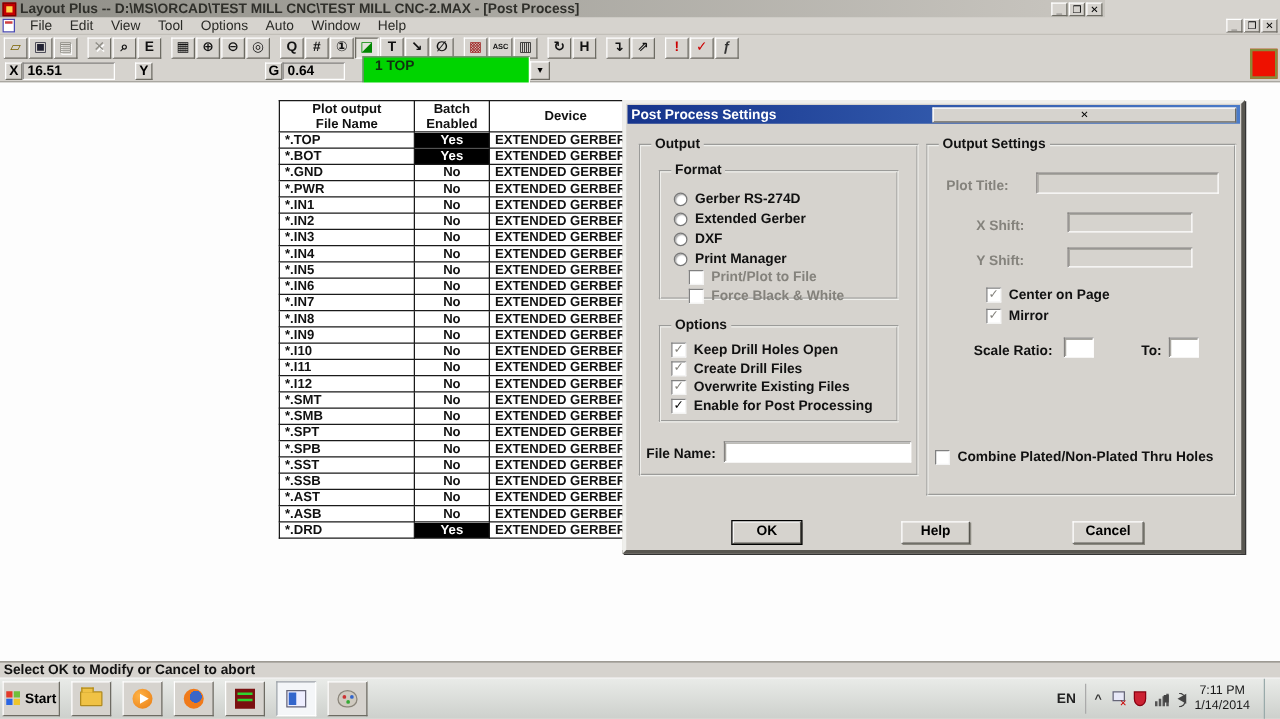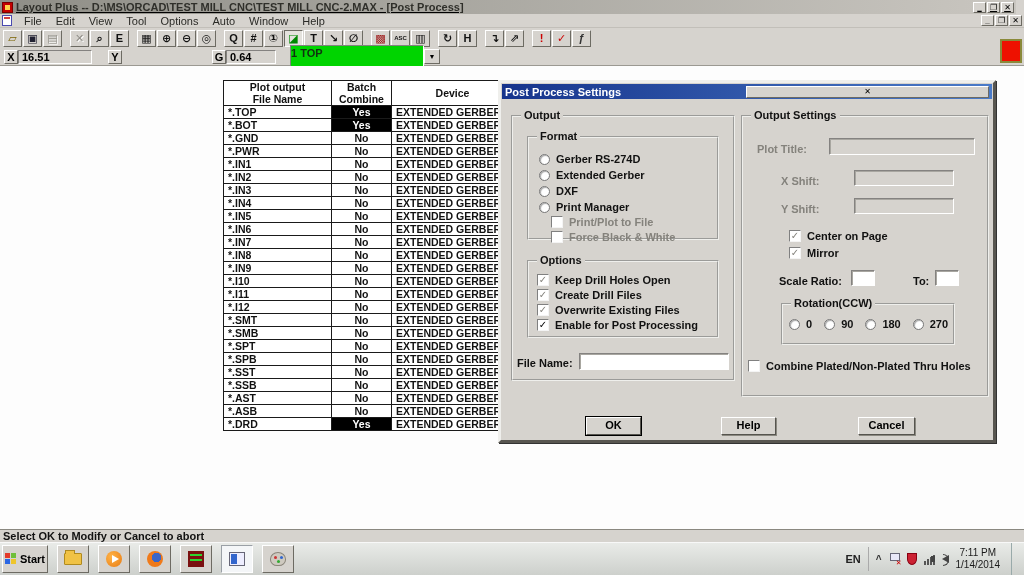--- a/index.html
+++ b/index.html
@@ -5,22 +5,22 @@
   * { margin:0; padding:0; box-sizing:border-box; }
   html,body { width:1024px; height:575px; overflow:hidden; }
   body { font-family:"Liberation Sans","DejaVu Sans",sans-serif; font-size:11px; background:#d6d3ce; position:relative; }
 
   
   .raised { border:1px solid; border-color:#ffffff #6d6b63 #6d6b63 #ffffff; background:#d6d3ce; }
   .sunken { border:1px solid; border-color:#848280 #ffffff #ffffff #848280; background:#d6d3ce; }
   .winbtn { width:13px; height:11px; font-size:8px; line-height:9px; text-align:center; font-weight:bold; color:#000; margin-left:1px; }
 
   
-  .titlebar { position:absolute; left:0; top:0; width:1016px; height:14px;
-    background:linear-gradient(90deg,#8f8e87,#c9c6c0); display:flex; align-items:center; padding:0 2px;text-decoration:underline; }
+  .titlebar { position:absolute; left:0; top:0; width:884px; height:14px;
+    background:linear-gradient(90deg,#8f8e87,#c9c6c0); display:flex; align-items:center; padding:0 2px; }
   .app-icon { width:11px; height:11px; background:#c40000; border:1px solid #7a0000; margin-right:3px; position:relative; }
   .app-icon::after { content:""; position:absolute; left:2px; top:2px; width:5px; height:5px; background:#ffd24a; }
   .title-text { font-weight:bold; color:#2f2f2a; flex:1; white-space:nowrap; overflow:hidden; }
 
   
   .menubar { position:absolute; left:0; top:14px; width:1024px; height:14px; background:#d6d3ce;
     display:flex; align-items:center; padding:4px 2px; border-bottom:1px solid #c2bfb9; }
   .doc-icon { width:10px; height:11px; background:#fff; border:1px solid #4a4ab0; margin-right:5px; position:relative; }
   .doc-icon::after { content:""; position:absolute; left:1px; top:1px; width:6px; height:2px; background:#d04040; }
   .menu-item { padding:0 7px; color:#2a2a26; }
@@ -34,21 +34,21 @@
   .tbtn.pressed { border-color:#6d6b63 #ffffff #ffffff #6d6b63; background:#e4e2dd; }
   .tbtn.sm { font-size:6px; letter-spacing:0; line-height:15px; }
   .tgap { width:6px; }
 
   
   .coordbar { position:absolute; left:0; top:48px; width:1024px; height:18px; background:#d6d3ce;
     display:flex; align-items:center; padding-left:4px; border-bottom:1px solid #9b9992; }
   .coordlabel { width:14px; height:14px; font-weight:bold; text-align:center; line-height:12px; }
   .coordfield { height:14px; font-weight:bold; padding:0 3px; line-height:12px; background:#d6d3ce; }
   .combo { display:flex; align-items:center; margin-left:14px; }
-  .combo-face { width:134px; height:24px; font-weight:bold; color:#103010; padding:1px 0; line-height:12px; }
+  .combo-face { width:134px; height:24px; font-weight:bold; color:#103010; padding:1px 9px; line-height:12px; }
   .combo-btn { width:16px; height:15px; font-size:7px; line-height:13px; text-align:center; }
   .color-swatch { position:absolute; right:2px; top:-9px; width:22px; height:24px; background:#ee1100; border:2px solid #8a8a3a; }
 
   
   .workspace { position:absolute; left:0; top:66px; width:1024px; height:463px; background:#fdfdfd; }
 
   
   table.sheet { position:absolute; left:223px; top:14px; border-collapse:collapse; background:#fff; z-index:1; }
   table.sheet td, table.sheet th { border:1px solid #1a1a1a; font-size:10.5px; font-weight:bold; color:#111;
     height:12px; padding:0 4px; white-space:nowrap; overflow:hidden; }
@@ -222,21 +222,21 @@
         <col style="width:114px">
       </colgroup>
     <thead id="sheet-head">
         <tr>
           <th>
             <div>Plot output</div>
             <div>File Name</div>
           </th>
           <th>
             <div>Batch</div>
-            <div>Combine</div>
+            <div>Enabled</div>
           </th>
           <th>
             <div></div>
             <div>Device</div>
           </th>
           <th>
             <div></div>
             <div></div>
           </th>
           <th>
@@ -508,41 +508,20 @@
     <div class="ctl-row" style="left:46px; top:130px;">
       <span class="cb gray">✓</span>
       <span>Mirror</span>
     </div>
 
     <span class="dlg-label" style="left:36px; top:158px;">Scale Ratio:</span>
     <input class="txt" style="position: absolute; left: 108px; top: 153px; width: 24px; height: 16px;" value="">
     <span class="dlg-label" style="left:170px; top:158px;">To:</span>
     <input class="txt" style="position: absolute; left: 192px; top: 153px; width: 24px; height: 16px;" value="">
 
-    <div class="grp" style="left:38px; top:186px; width:174px; height:42px;">
-      <span class="grp-label">Rotation(CCW)</span>
-      <div id="rotation-radios" style="position:absolute; left:6px; top:13px; display:flex; gap:12px;">
-          <div class="ctl-row" style="left: 0px; top: 0px; position: static;">
-            <span class="radio"></span>
-            <span>0</span>
-          </div>
-          <div class="ctl-row" style="left: 0px; top: 0px; position: static;">
-            <span class="radio"></span>
-            <span>90</span>
-          </div>
-          <div class="ctl-row" style="left: 0px; top: 0px; position: static;">
-            <span class="radio"></span>
-            <span>180</span>
-          </div>
-          <div class="ctl-row" style="left: 0px; top: 0px; position: static;">
-            <span class="radio"></span>
-            <span>270</span>
-          </div>
-        </div>
-    </div>
   </div>
 
   <div class="ctl-row" style="left:247px; top:277px;">
     <span class="cb"></span>
     <span>Combine Plated/Non-Plated Thru Holes</span>
   </div>
 
   <div class="btn default" style="left:85px; top:334px; width:55px;">OK</div>
   <div class="btn" style="left:220px; top:334px; width:55px;">Help</div>
   <div class="btn" style="left:357px; top:334px; width:57px;">Cancel</div>

